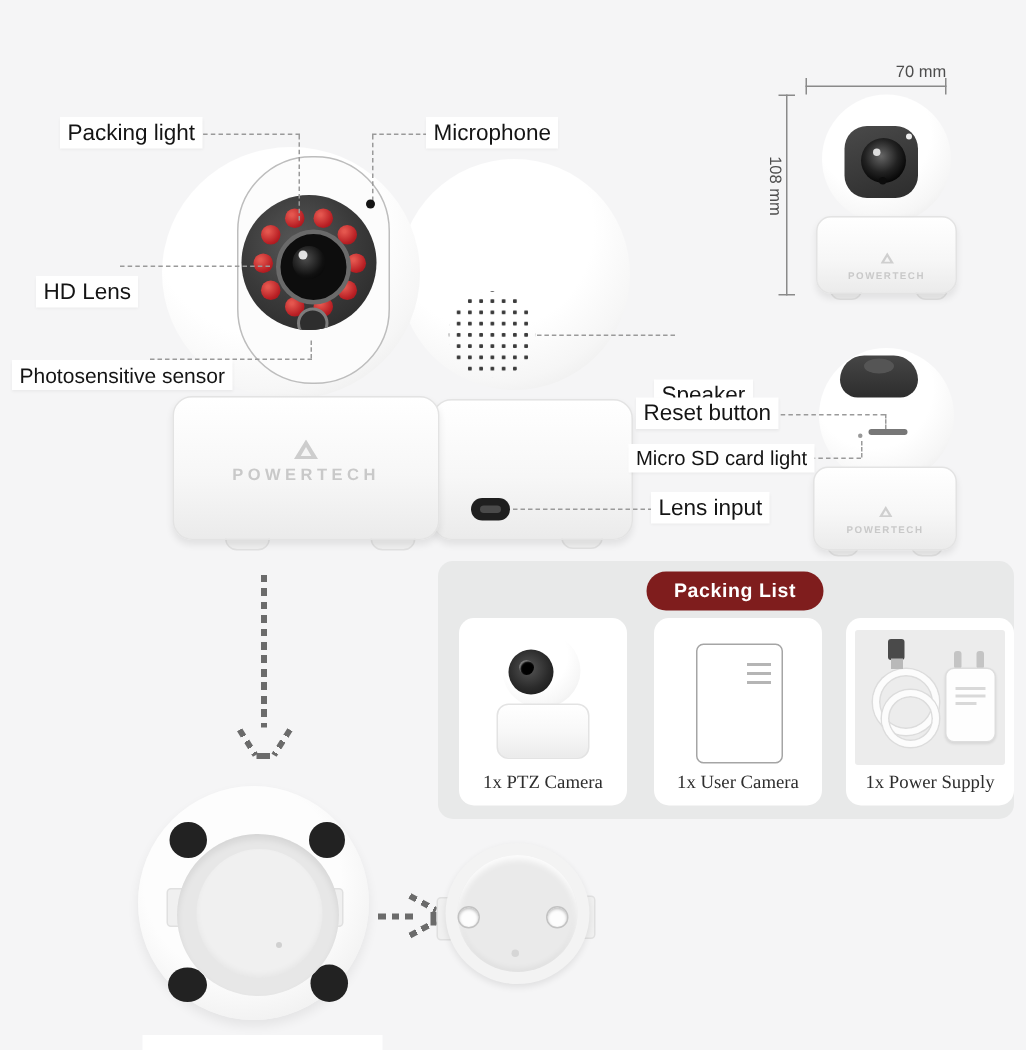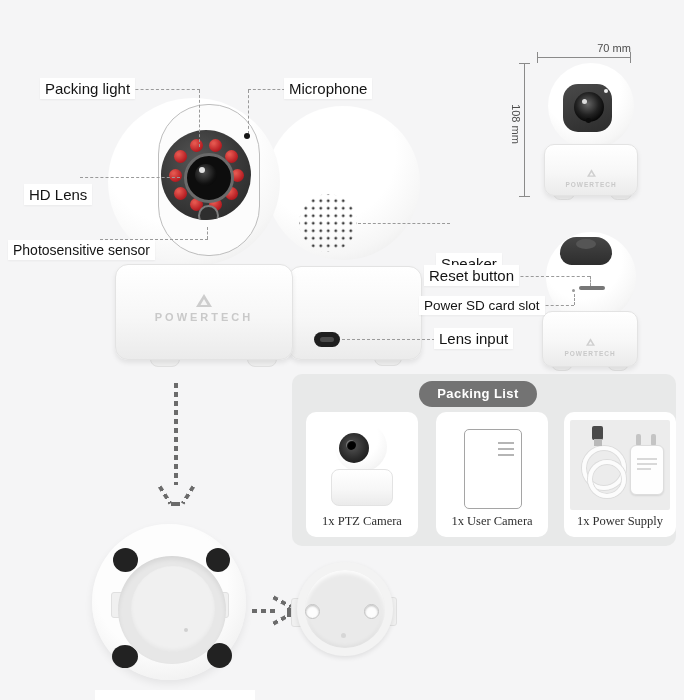--- a/index.html
+++ b/index.html
@@ -109,21 +109,21 @@
     <div class="dh" style="left:510px;top:305px;width:64px;"></div>
     <div class="dv" style="left:574px;top:294px;height:11px;"></div>
     <div class="dh" style="left:342px;top:339px;width:108px;"></div>
 
     <div class="lbl" style="left:40px;top:78px;">Packing light</div>
     <div class="lbl" style="left:284px;top:78px;">Microphone</div>
     <div class="lbl" style="left:24px;top:184px;">HD Lens</div>
     <div class="lbl" style="left:8px;top:240px;font-size:14px;">Photosensitive sensor</div>
     <div class="lbl" style="left:436px;top:212px;margin-top:41px;">Speaker</div>
     <div class="lbl" style="left:424px;top:265px;">Reset button</div>
-    <div class="lbl" style="left:419px;top:296px;font-size:13.5px;">Power SD card slot</div>
+    <div class="lbl" style="left:419px;top:296px;font-size:13.5px;">Micro SD card light</div>
     <div class="lbl" style="left:434px;top:328px;">Lens input</div>
   </div>
 
   <div>
     <div class="abs dim" style="left:537px;top:57px;width:94px;height:1px;"></div>
     <div class="abs dim" style="left:537px;top:52px;width:1px;height:11px;"></div>
     <div class="abs dim" style="left:630px;top:52px;width:1px;height:11px;"></div>
     <div class="dimtxt" style="left:567px;top:42px;width:94px;">70 mm</div>
     <div class="abs dim" style="left:524px;top:63px;width:1px;height:134px;"></div>
     <div class="abs dim" style="left:519px;top:63px;width:11px;height:1px;"></div>
@@ -165,21 +165,21 @@
             <path d="M8 0 L16 13 L0 13 Z" fill="#cfcfcf"></path>
             <path d="M8 5 L11.5 11 L4.5 11 Z" fill="#f5f5f5"></path>
           </svg>
         <div class="logotext small">Powertech</div>
       </div>
     </div>
   </div>
 
   <div>
     <div class="abs panel" style="left:292px;top:374px;width:384px;height:172px;"></div>
-    <div class="abs pill" style="left:419px;top:381px;width:118px;height:26px;background:#737373;">Packing List</div>
+    <div class="abs pill" style="left:431px;top:381px;width:118px;height:26px;background:#7f1d1d;">Packing List</div>
 
     <div class="abs card" style="left:306px;top:412px;width:112px;height:125px;">
       <div class="abs sph" style="left:29px;top:10px;width:52px;height:50px;"></div>
       <div class="abs" style="left:33px;top:21px;width:30px;height:30px;border-radius:50%;background:radial-gradient(circle at 45% 42%,#555 0%,#2b2b2b 55%,#111 100%);"></div>
       <div class="abs" style="left:40px;top:28px;width:10px;height:10px;border-radius:50%;background:#000;box-shadow:inset 1px 1px 1px rgba(255,255,255,.5);"></div>
       <div class="abs base" style="left:25px;top:57px;width:60px;height:35px;border-radius:8px;box-shadow:none;"></div>
       <div class="caption">1x PTZ Camera</div>
     </div>
 
     <div class="abs card" style="left:436px;top:412px;width:112px;height:125px;">

